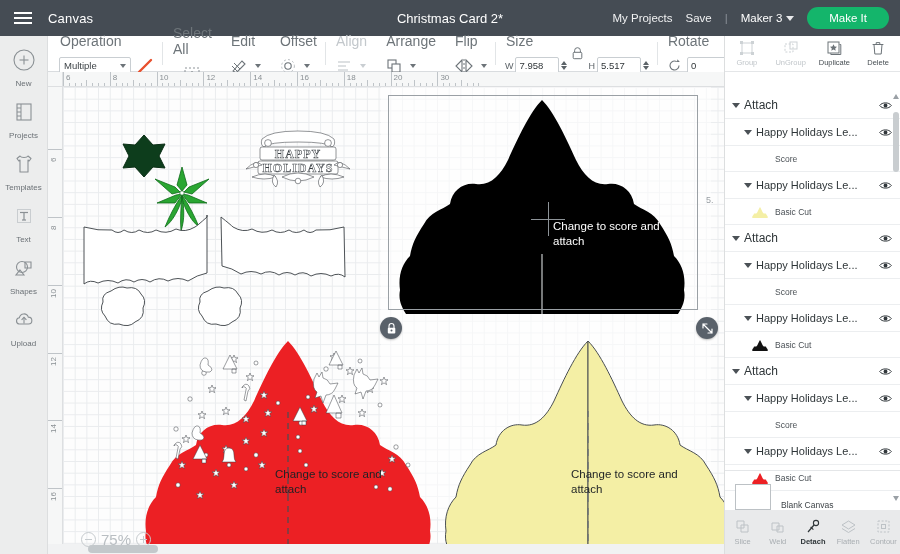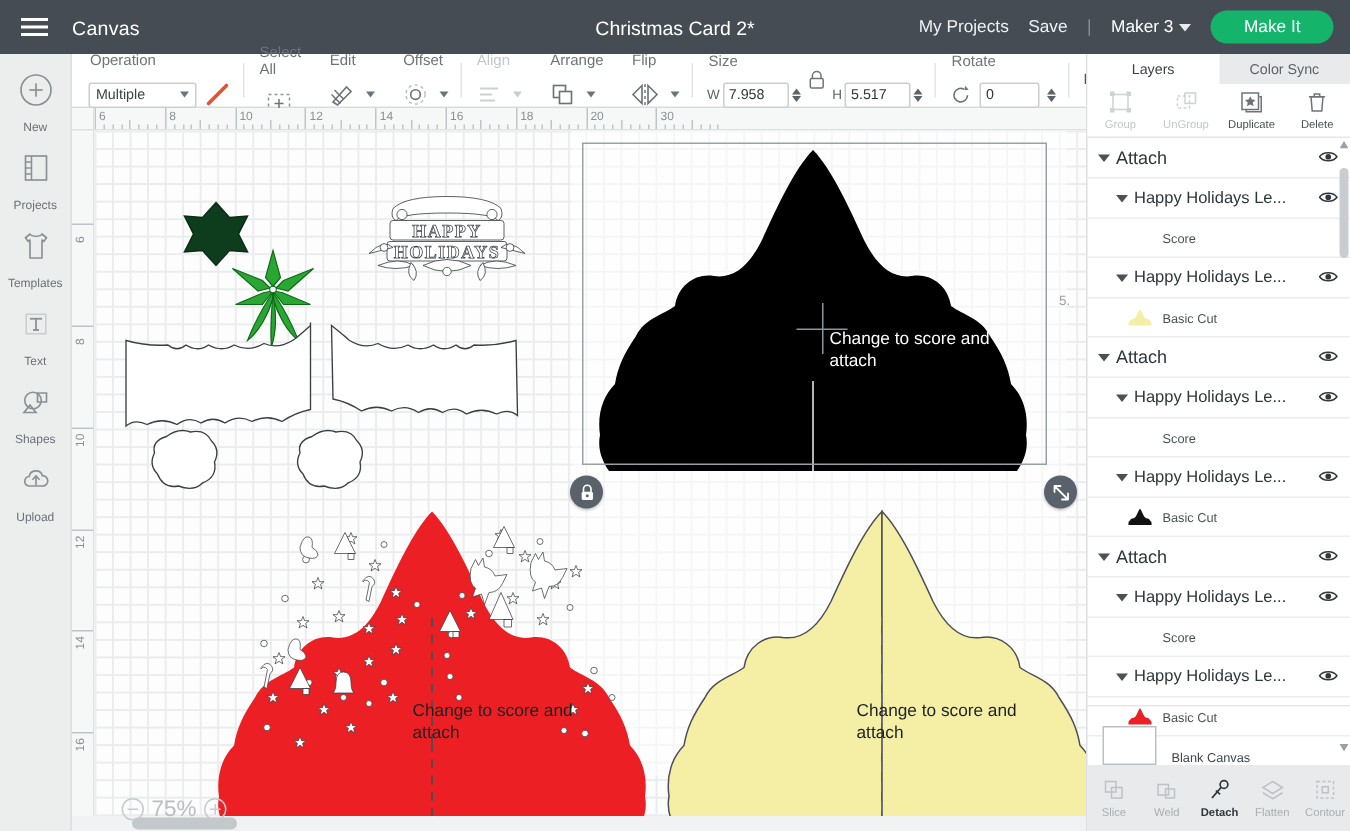--- a/index.html
+++ b/index.html
@@ -41,21 +41,21 @@
   
   .editbar {
     position: absolute; top: 36px; left: 48px; width: 676px; height: 36px;
     background: #fff; border-bottom: 1px solid #d9dcdf;
     display: flex; align-items: stretch;
   }
   .eb-group { display: flex; flex-direction: column; justify-content: center; padding: 0 9px; position: relative; }
   .eb-group.div::after {
     content: ""; position: absolute; right: 0; top: 6px; bottom: 6px; width: 1px; background: #e2e5e7;
   }
-  .eb-lbl { font-size: 10px; color: #6d7479; margin-bottom: 8px; padding-left: 1px; }
+  .eb-lbl { font-size: 14px; color: #6d7479; margin-bottom: 8px; padding-left: 1px; }
   .eb-lbl.dim { color: #c3c8cc; }
   .eb-row { display: flex; align-items: center; gap: 5px; }
   .sel {
     border: 1px solid #c9ced2; border-radius: 2px; height: 17px; width: 72px;
     font-size: 9.5px; color: #3d4347; display: flex; align-items: center;
     padding: 0 4px; justify-content: space-between; cursor: pointer; background: #fff;
   }
   .sel .cd { width:0;height:0;border-left:3px solid transparent;border-right:3px solid transparent;border-top:4px solid #6d7479;}
   .stroke-swatch { width: 18px; height: 18px; cursor: pointer; }
   .ic { cursor: pointer; display: inline-flex; align-items: center; }
@@ -811,24 +811,20 @@
           </span>
       </div>
     </div>
   </div>
 
   <div class="hscroll">
     <div class="thumb"></div>
   </div>
 
   <div class="rightpanel">
-    <div class="rp-tabs">
-      <div class="rp-tab active">Layers</div>
-      <div class="rp-tab">Color Sync</div>
-    </div>
 
     <div class="rp-actions">
       <div class="rp-act dis">
         <svg width="16" height="16" viewBox="0 0 16 16">
             <rect x="3" y="3" width="10" height="10" fill="none" stroke="#cdd2d5" stroke-width="1"></rect>
             <rect x="1" y="1" width="3" height="3" fill="#cdd2d5"></rect>
             <rect x="12" y="1" width="3" height="3" fill="#cdd2d5"></rect>
             <rect x="1" y="12" width="3" height="3" fill="#cdd2d5"></rect>
             <rect x="12" y="12" width="3" height="3" fill="#cdd2d5"></rect>
           </svg>

